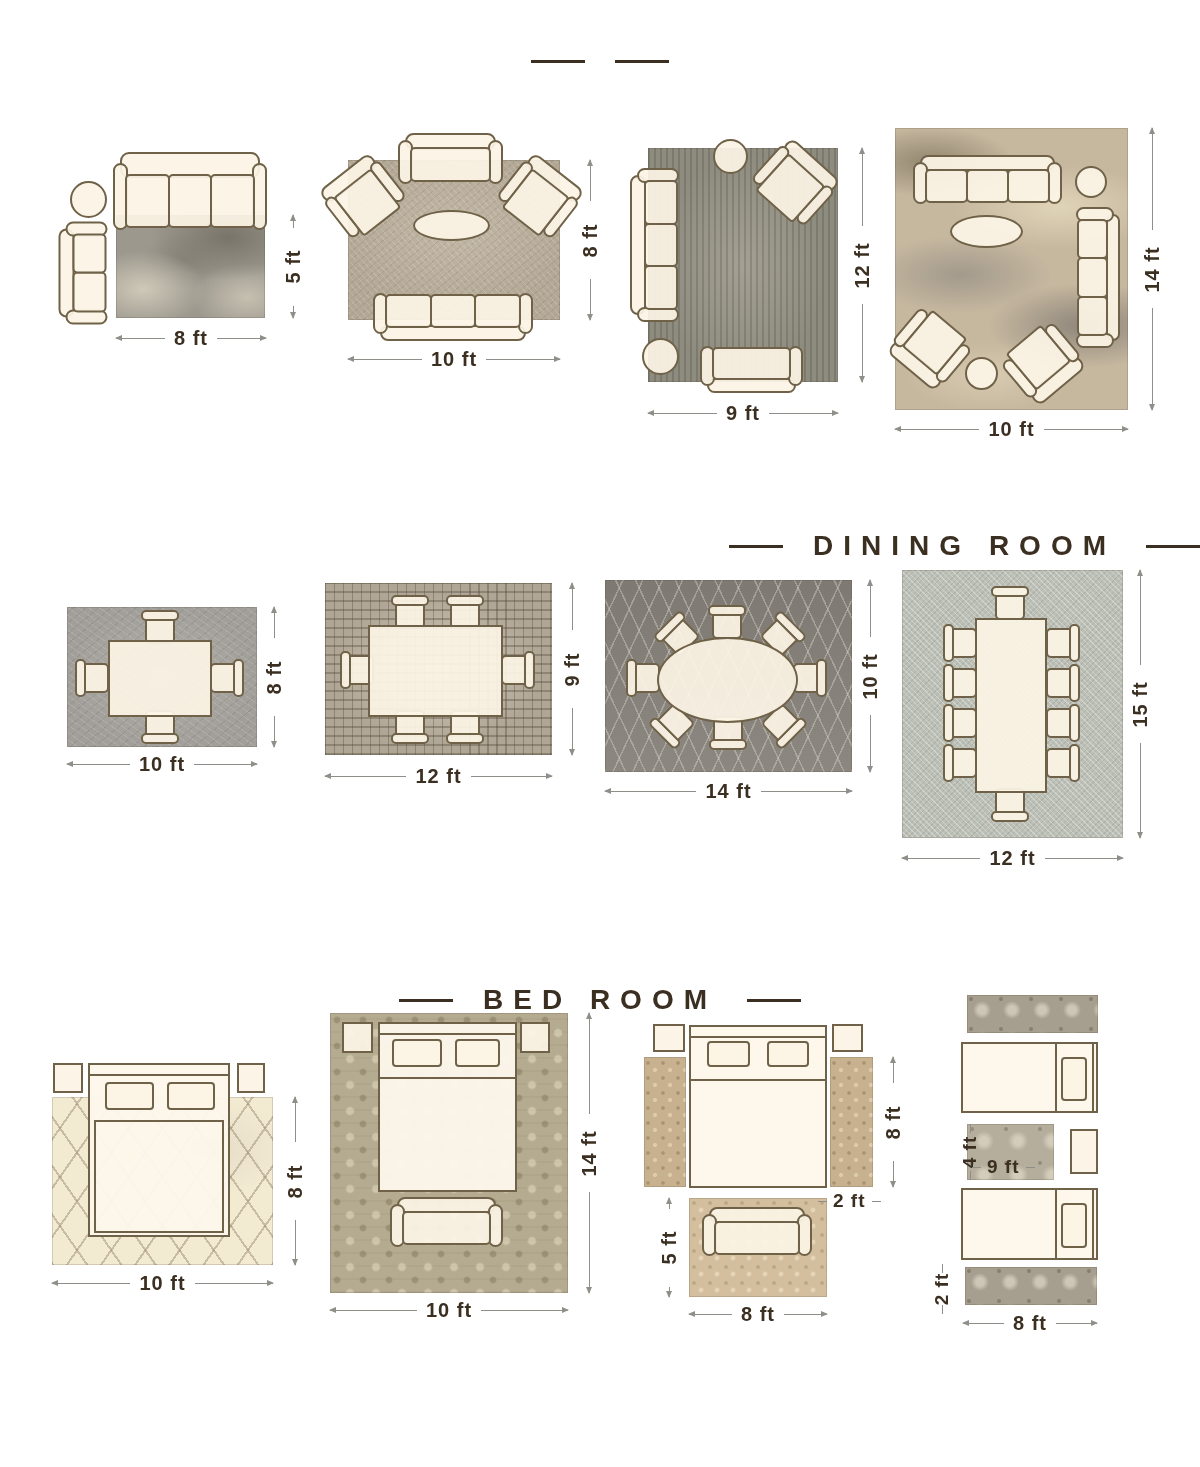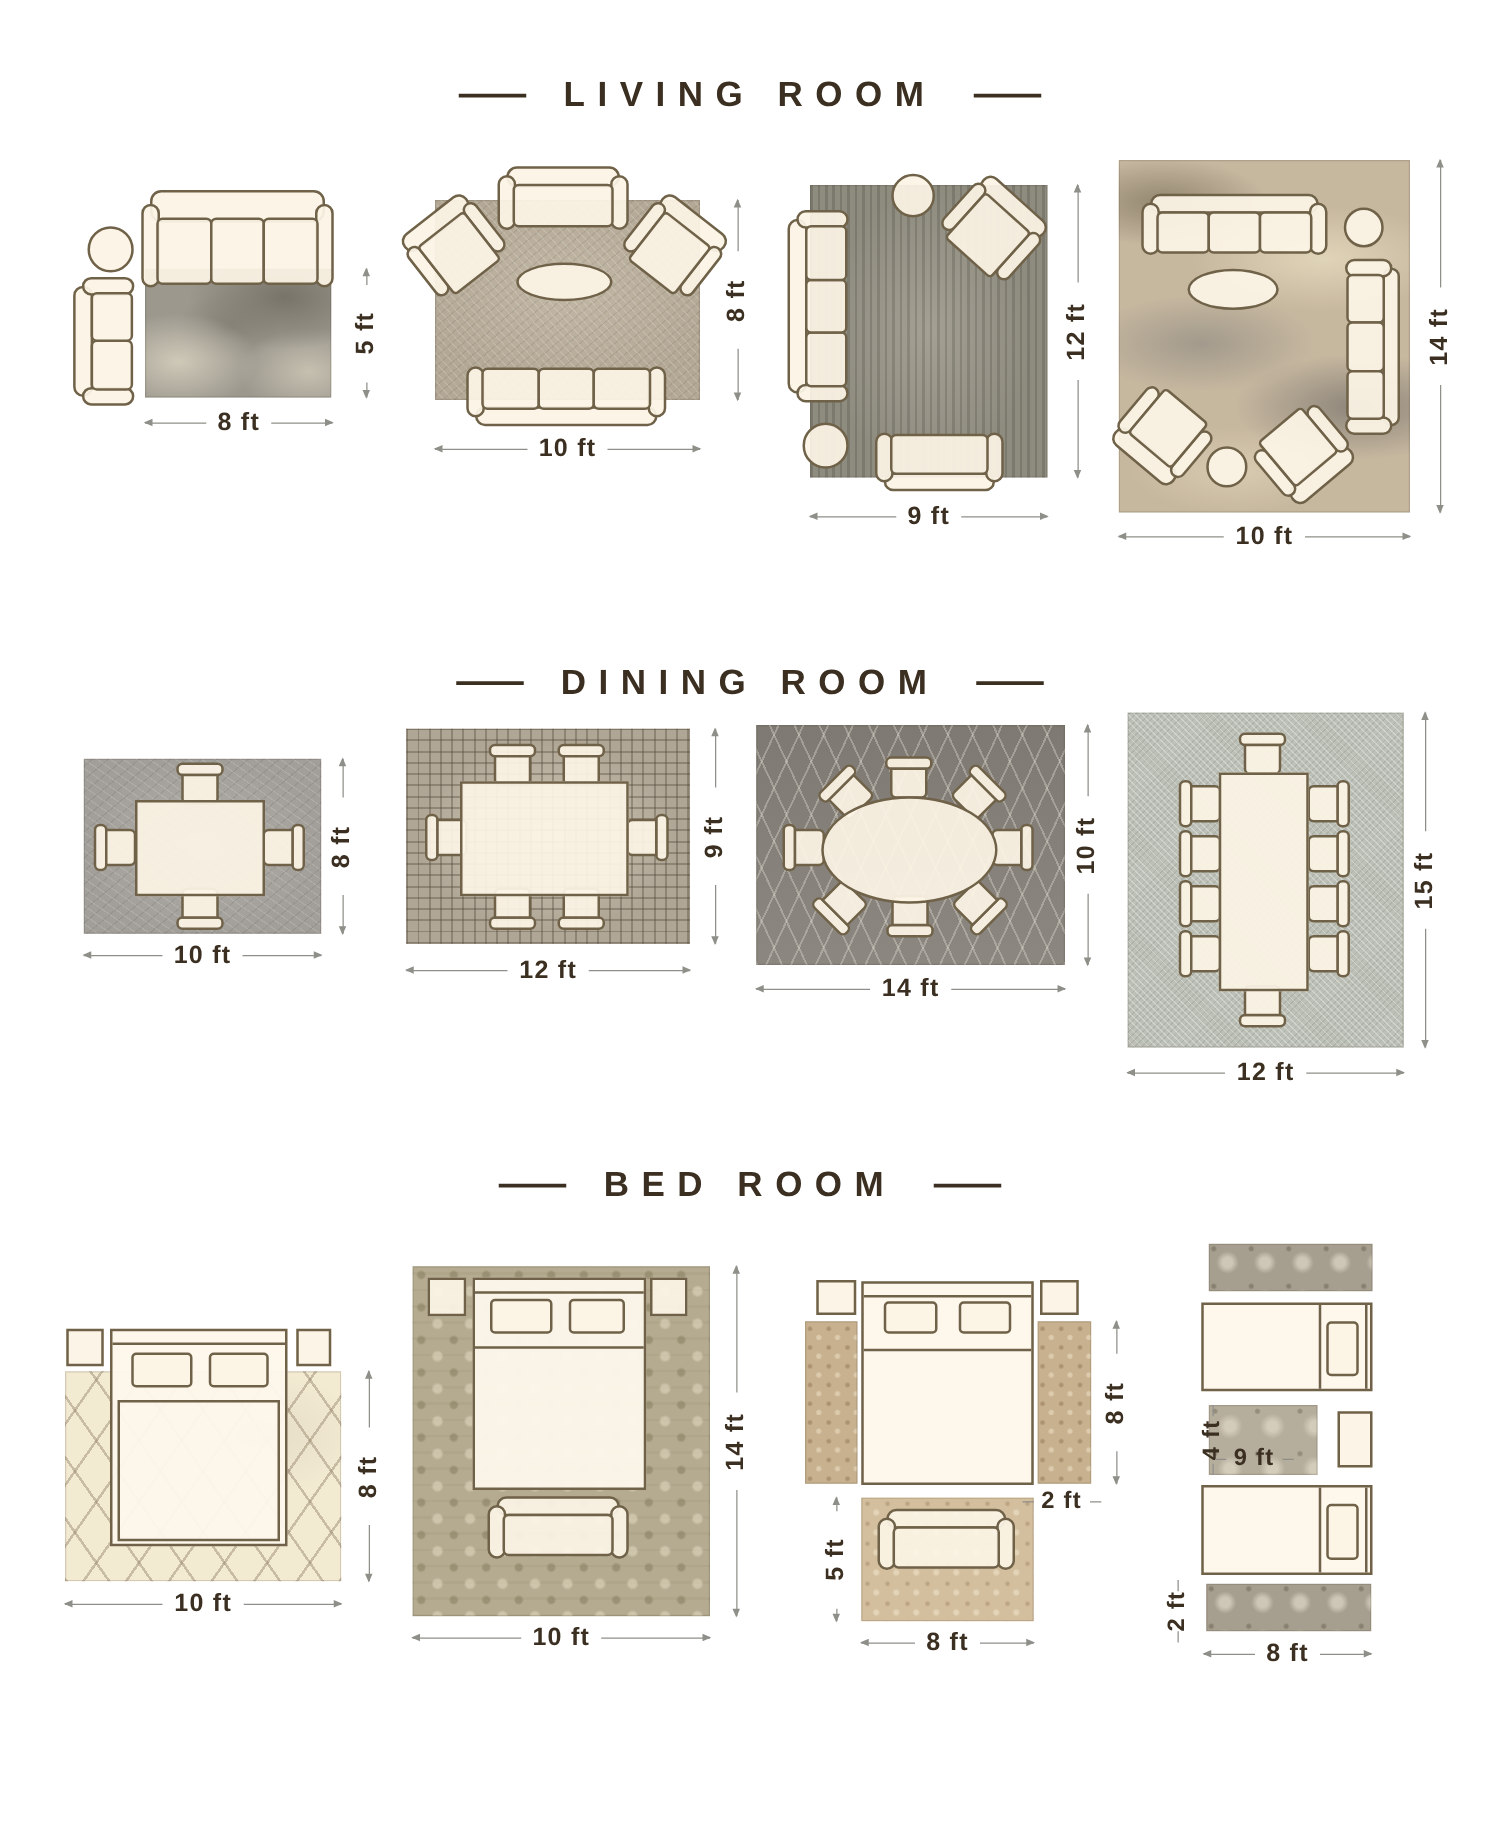--- a/index.html
+++ b/index.html
@@ -124,21 +124,20 @@
   .twin .vline{position:absolute;top:0;bottom:0;width:0;border-left:2px solid var(--line);}
   .nstand{position:absolute;background:var(--cream);border:2px solid var(--line);box-sizing:border-box;z-index:2;}
 </style>
 </head>
 <body>
 
 <div class="canvas">
 
   <div class="sec-title" style="top:60px;">
     <span class="bar"></span>
-    <span class="t">LIVING ROOM</span>
     <span class="bar"></span>
   </div>
 
   <div class="rug rug-lr1" style="left:116px;top:215px;width:149px;height:103px;"></div>
   <div class="sofa" style="left:113px;top:152px;width:154px;height:80px;">
     <div class="back fb"></div>
     <div class="arm l fb"></div>
     <div class="arm r fb"></div>
     <div class="seat">
       <div class="cushion"></div>
@@ -296,21 +295,21 @@
         <span>14 ft</span>
       </span>
     <span class="ln ad"></span>
   </div>
   <div class="hdim" style="left:895px;top:418px;width:233px;">
     <span class="ln al"></span>
     <span>10 ft</span>
     <span class="ln ar"></span>
   </div>
 
-  <div class="sec-title" style="top:530px;">
+  <div class="sec-title" style="top:530px;justify-content:flex-end;">
     <span class="bar"></span>
     <span class="t">DINING ROOM</span>
     <span class="bar"></span>
   </div>
 
   <div class="rug rug-dr1" style="left:67px;top:607px;width:190px;height:140px;"></div>
   <div class="dchair" style="left:141px;top:610px;"></div>
   <div class="dchair" style="left:141px;top:710px;transform:rotate(180deg);"></div>
   <div class="dchair" style="left:73px;top:661px;transform:rotate(-90deg);"></div>
   <div class="dchair" style="left:208px;top:661px;transform:rotate(90deg);"></div>
@@ -390,21 +389,21 @@
         <span>15 ft</span>
       </span>
     <span class="ln ad"></span>
   </div>
   <div class="hdim" style="left:902px;top:847px;width:221px;">
     <span class="ln al"></span>
     <span>12 ft</span>
     <span class="ln ar"></span>
   </div>
 
-  <div class="sec-title" style="top:932px;">
+  <div class="sec-title" style="top:984px;">
     <span class="bar"></span>
     <span class="t">BED ROOM</span>
     <span class="bar"></span>
   </div>
 
   <div class="rug rug-br1" style="left:52px;top:1097px;width:221px;height:168px;"></div>
   <div class="nstand" style="left:53px;top:1063px;width:30px;height:30px;"></div>
   <div class="nstand" style="left:237px;top:1063px;width:28px;height:30px;"></div>
   <div class="bed" style="left:88px;top:1063px;width:142px;height:174px;">
     <div class="hbline"></div>

